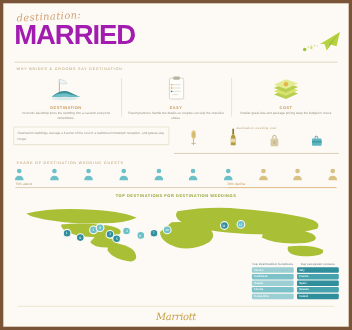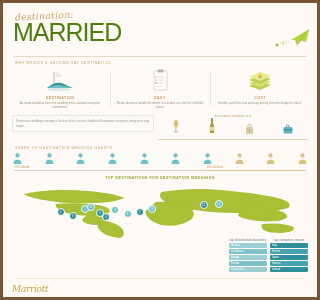--- a/index.html
+++ b/index.html
@@ -8,21 +8,21 @@
   .frame{position:absolute;inset:0;background:#fdfaf2;
          border:3px solid #7a5436;box-sizing:border-box;}
   .inner{position:absolute;inset:3px;background:#fdfaf5;overflow:hidden;}
 
   
   .header{position:relative;height:52px;background:#fdfaf5;}
   .script{position:absolute;left:9px;top:5px;font-family:"DejaVu Serif",serif;
           font-style:italic;font-size:9px;color:#cf9f72;letter-spacing:.4px;
           transform:rotate(-3deg);white-space:nowrap;}
   .bigtitle{position:absolute;left:7px;top:14px;font-size:25px;line-height:25px;
-            font-weight:normal;color:#4d7c0f;letter-spacing:-1px;
+            font-weight:bold;color:#a21caf;letter-spacing:-1px;
             font-family:"Liberation Sans",sans-serif;}
   .plane{position:absolute;right:1px;top:20px;width:40px;height:26px;}
   .rule{position:absolute;left:7px;right:7px;top:50px;height:1px;background:#e3dbc8;}
 
   
   .sechead{font-size:3.4px;color:#b9a074;letter-spacing:.7px;text-align:center;
            text-transform:uppercase;padding:3px 6px 2px;white-space:nowrap;
            overflow:hidden;}
   .sechead.left{text-align:left;padding-left:9px;}
 
@@ -74,21 +74,21 @@
 
   
   .tables{display:flex;gap:3px;padding:1px 6px 2px;justify-content:flex-end;}
   .tbl{flex:1;max-width:38px;}
   .tbl h4{margin:0 0 1px;font-size:2.7px;color:#7a8e9a;font-weight:bold;
           text-align:center;letter-spacing:.2px;}
   .trow{font-size:2.7px;color:#ffffff;padding:1px 2px;margin-bottom:1px;
         border-radius:1px;white-space:nowrap;overflow:hidden;}
 
   
-  .footer{padding:3px 6px 5px;}
+  .footer{text-align:center;padding:3px 6px 5px;}
   .logo{font-family:"DejaVu Serif",serif;font-size:9px;color:#c8a24a;
         font-style:italic;letter-spacing:-.3px;}
   .footrule{height:1px;background:#efe7d2;margin:3px 10px 2px;}
 </style>
 </head>
 <body>
 
 <div class="frame">
 <div class="inner">
 

